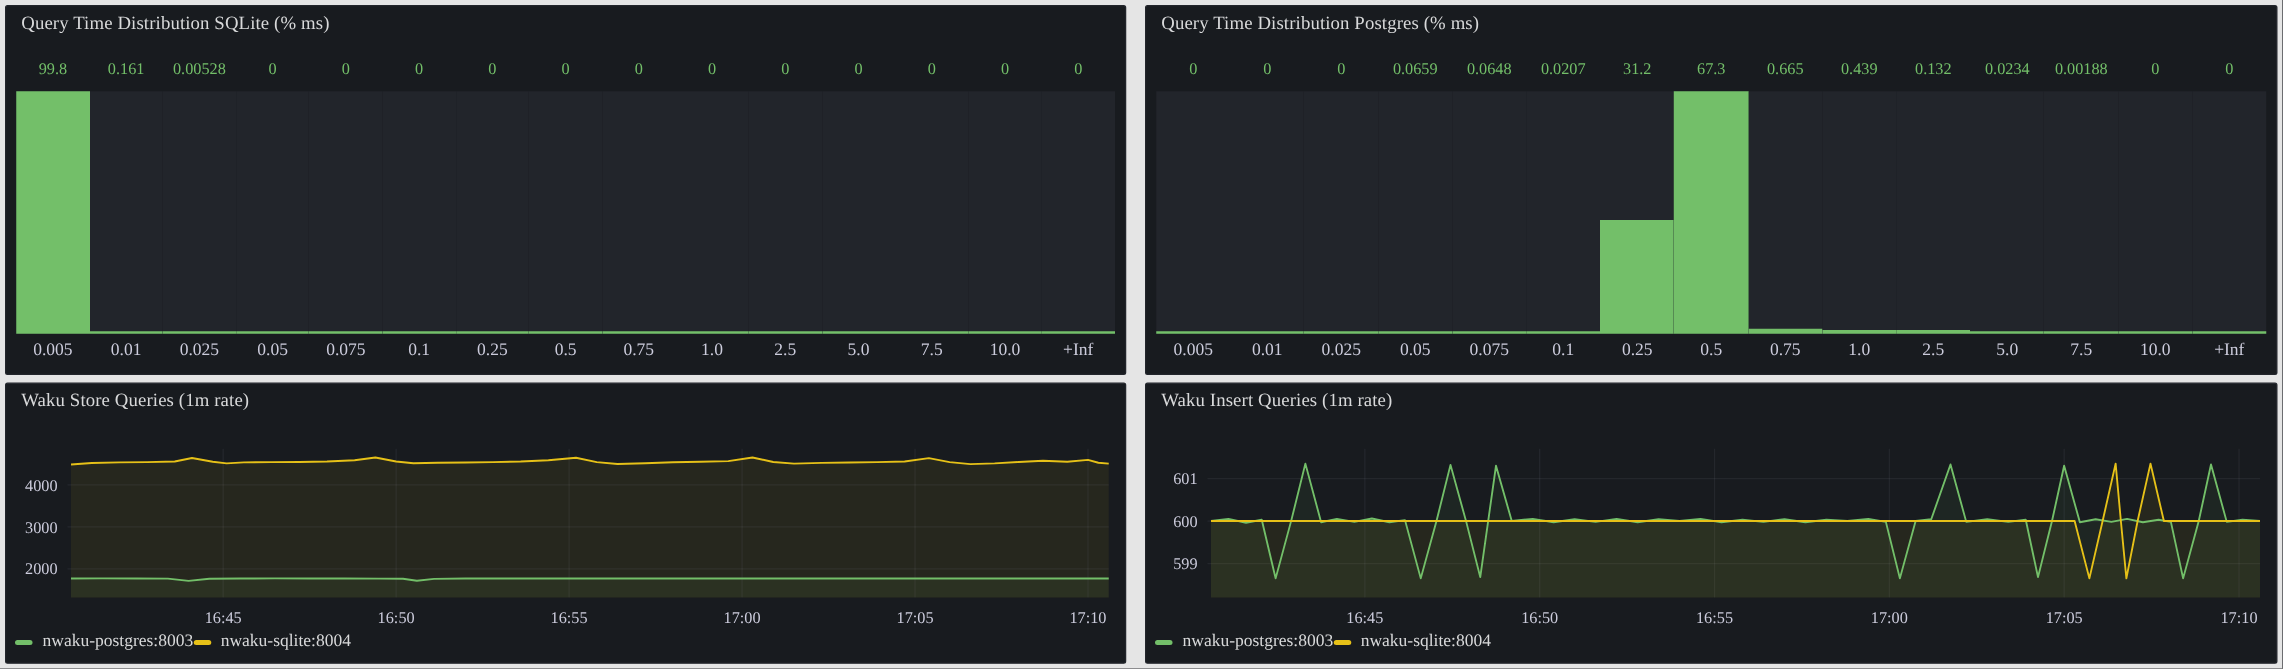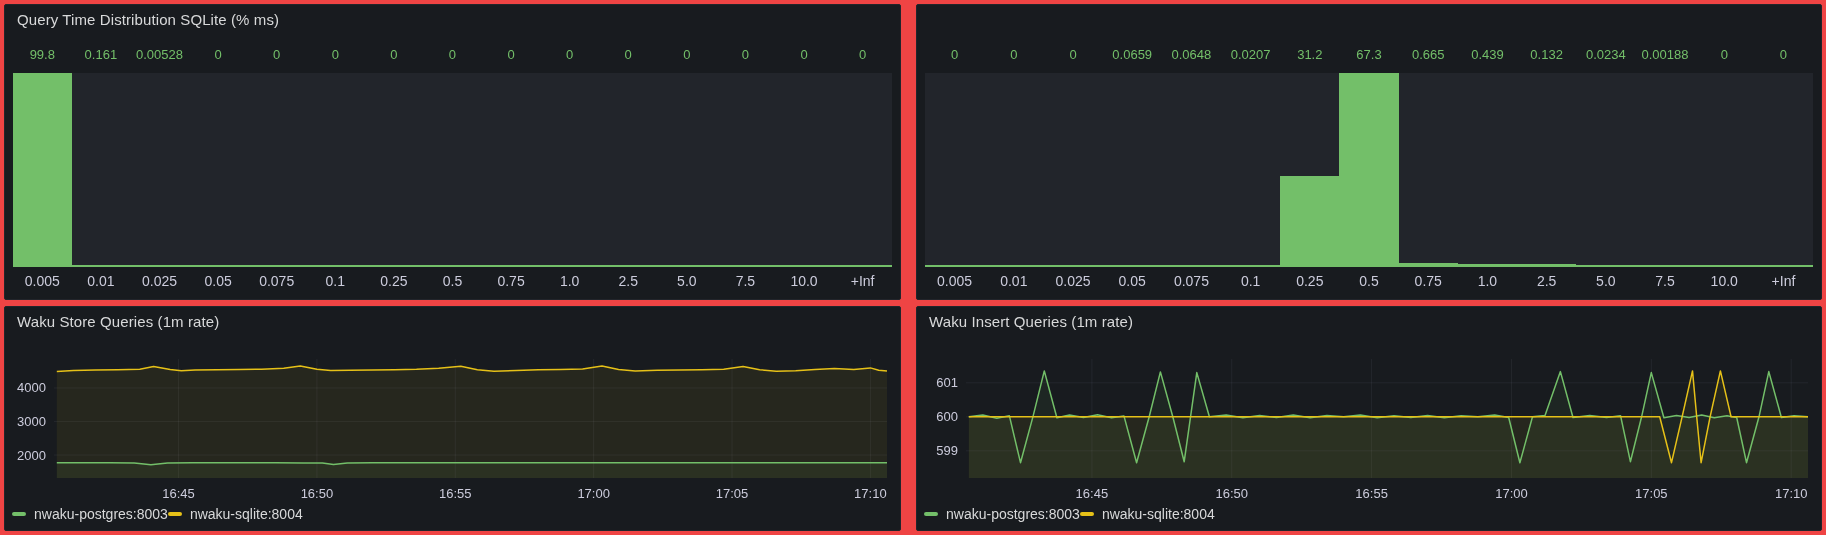--- a/index.html
+++ b/index.html
@@ -1,18 +1,18 @@
 <!DOCTYPE html>
 <html><head>
 <meta charset="utf-8">
 <style>
   html,body{margin:0;padding:0;background:#0f1014;}
   *{box-sizing:border-box;}
-  .dashboard{position:relative;width:1826px;height:535px;background:#ef4444;
-    font-family:Liberation Sans, sans-serif;overflow:hidden;}
+  .dashboard{position:relative;width:1826px;height:535px;background:#e5e5e5;
+    font-family:Liberation Serif, serif;overflow:hidden;}
   .panel{position:absolute;background:#181b1f;border:1px solid #22252b;border-radius:2px;}
   #p1{left:4px;top:4px;width:897px;height:296px;}
   #p2{left:916px;top:4px;width:906px;height:296px;}
   #p3{left:4px;top:306px;width:897px;height:225px;}
   #p4{left:916px;top:306px;width:906px;height:225px;}
   .panel-title{position:absolute;top:6px;left:12px;margin:0;font-size:15px;font-weight:500;
     color:#d8d9da;letter-spacing:.1px;cursor:pointer;}
   
   .bargauge{position:absolute;left:8px;right:8px;top:38px;bottom:6px;display:flex;gap:0;}
   .bar-column{flex:1;display:flex;flex-direction:column;min-width:0;}
@@ -138,20 +138,21 @@
           <div class="bar-val" style="color: rgb(115, 191, 105);">0</div>
           <div class="bar" style="background: rgb(34, 37, 43);">
             <div class="bar-fill" style="background: rgb(115, 191, 105); height: 2px;"></div>
           </div>
           <div class="bar-bucket" style="color: rgb(204, 204, 220);">+Inf</div>
         </div>
       </div>
   </section>
 
   <section class="panel" id="p2">
+    <h2 class="panel-title">Query Time Distribution Postgres (% ms)</h2>
     <div class="bargauge">
         <div class="bar-column">
           <div class="bar-val" style="color: rgb(115, 191, 105);">0</div>
           <div class="bar" style="background: rgb(34, 37, 43);">
             <div class="bar-fill" style="background: rgb(115, 191, 105); height: 2px;"></div>
           </div>
           <div class="bar-bucket" style="color: rgb(204, 204, 220);">0.005</div>
         </div>
         <div class="bar-column">
           <div class="bar-val" style="color: rgb(115, 191, 105);">0</div>

